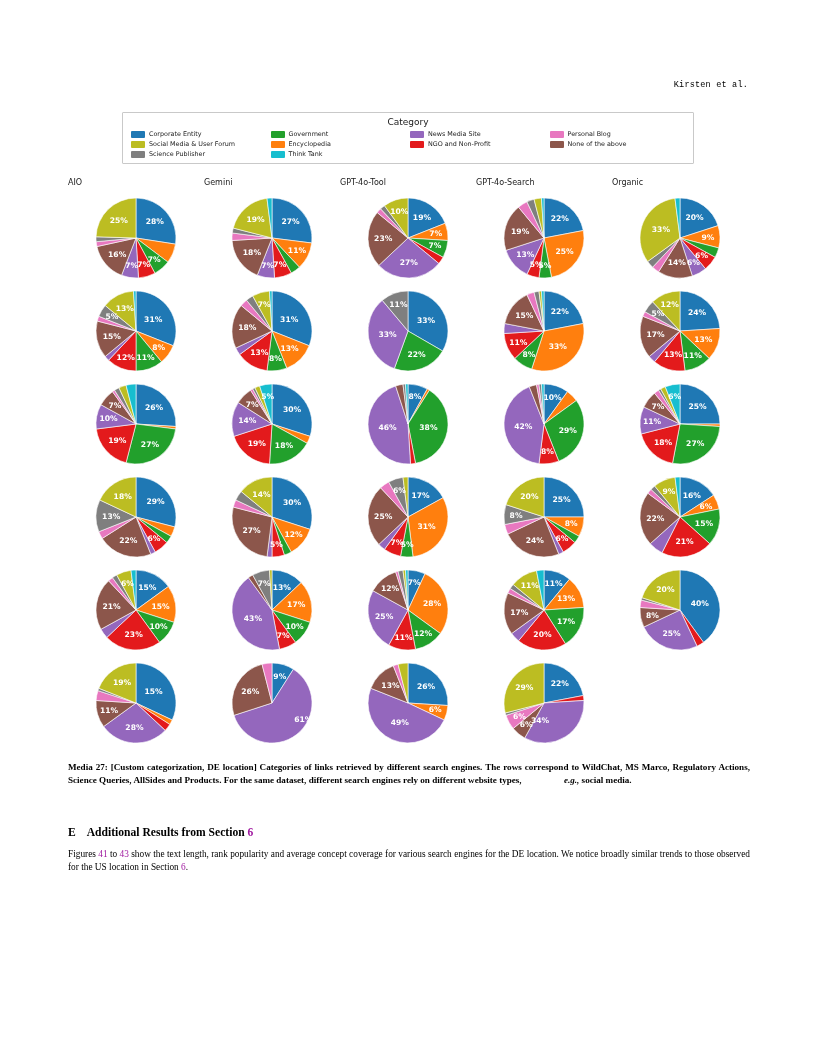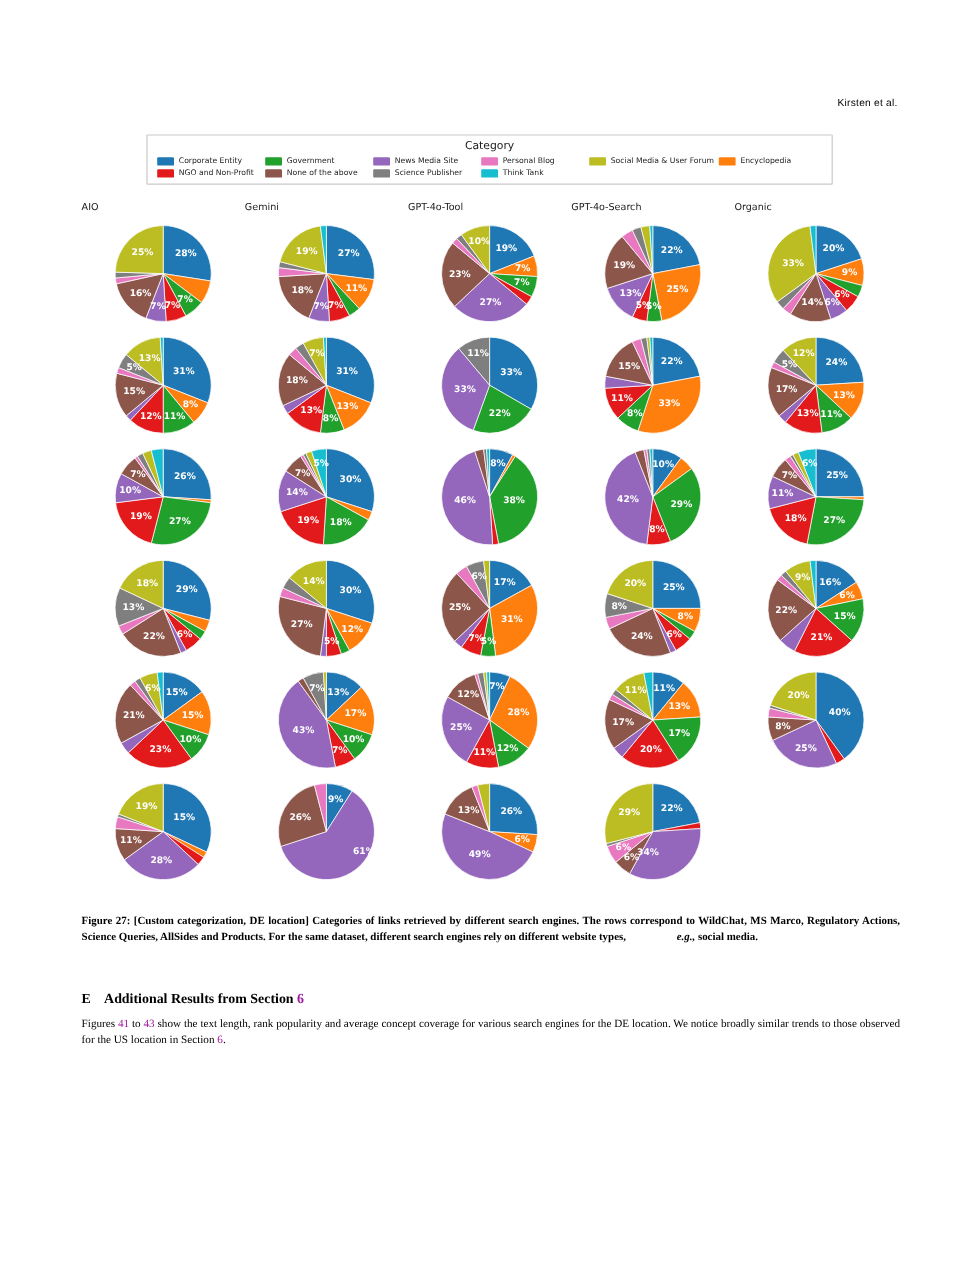--- a/index.html
+++ b/index.html
@@ -6,38 +6,38 @@
   body{
     width:816px;height:1056px;background:#ffffff;
     font-family:"Liberation Serif", serif;
     position:relative;overflow:hidden;
   }
   .page{position:absolute;inset:0;}
 
   
   .running-head{
     position:absolute;top:80px;right:68px;
-    font-family:Liberation Sans, sans-serif;
+    font-family:Liberation Mono, monospace;
     font-size:8.5px;color:#000;letter-spacing:.2px;
   }
 
   
   .figure{position:absolute;left:68px;top:112px;width:680px;}
 
   .legend-box{
     margin:0 auto;width:572px;box-sizing:border-box;
     border:1px solid #c9c9c9;background:#fff;
     padding:4px 8px 5px 8px;border-radius:1px;
   }
   .legend-title{
     text-align:center;font-family:"DejaVu Sans",sans-serif;
     font-size:9px;color:#1a1a1a;margin-bottom:3px;
   }
   .legend-grid{
-    display:grid;grid-template-columns:repeat(6,1fr);
+    display:grid;grid-template-columns:repeat(4,1fr);
     column-gap:4px;row-gap:2px;
   }
   .legend-item{display:flex;align-items:center;gap:4px;}
   .legend-swatch{width:14px;height:7px;border-radius:1px;flex:none;}
   .legend-label{
     font-family:"DejaVu Sans",sans-serif;font-size:6.4px;color:#222;
     white-space:nowrap;
   }
 
   .col-headers{
@@ -742,21 +742,21 @@
             <span class="pie-label" style="left: 25.1521px; top: 64.5744px; color: rgb(255, 255, 255);">6%</span>
             <span class="pie-label" style="left: 18.4634px; top: 56.4891px; color: rgb(255, 255, 255);">6%</span>
             <span class="pie-label" style="left: 23.4042px; top: 27.7999px; color: rgb(255, 255, 255);">29%</span>
           </div>
         </div>
       </div>
 
   </div>
 
   <div class="caption">
-    <span>Figure 27:</span><span> [Custom categorization, DE location] Categories of links retrieved by different search engines. The rows correspond to WildChat, MS Marco, Regulatory Actions, Science Queries, AllSides and Products. For the same dataset, different search engines rely on different website types, </span><i>e.g.,</i><span> social media.</span>
+    <span>Media 27:</span><span> [Custom categorization, DE location] Categories of links retrieved by different search engines. The rows correspond to WildChat, MS Marco, Regulatory Actions, Science Queries, AllSides and Products. For the same dataset, different search engines rely on different website types, </span><i>e.g.,</i><span> social media.</span>
   </div>
 
   <div class="section-head">
     <span class="sec-letter">E</span><span>Additional Results from Section </span><span class="ref">6</span>
   </div>
 
   <div class="body-par">
     <span>Figures </span><span class="ref">41</span><span> to </span><span class="ref">43</span><span> show the text length, rank popularity and average concept coverage for various search engines for the DE location. We notice broadly similar trends to those observed for the US location in Section </span><span class="ref">6</span><span>.</span>
   </div>
 

